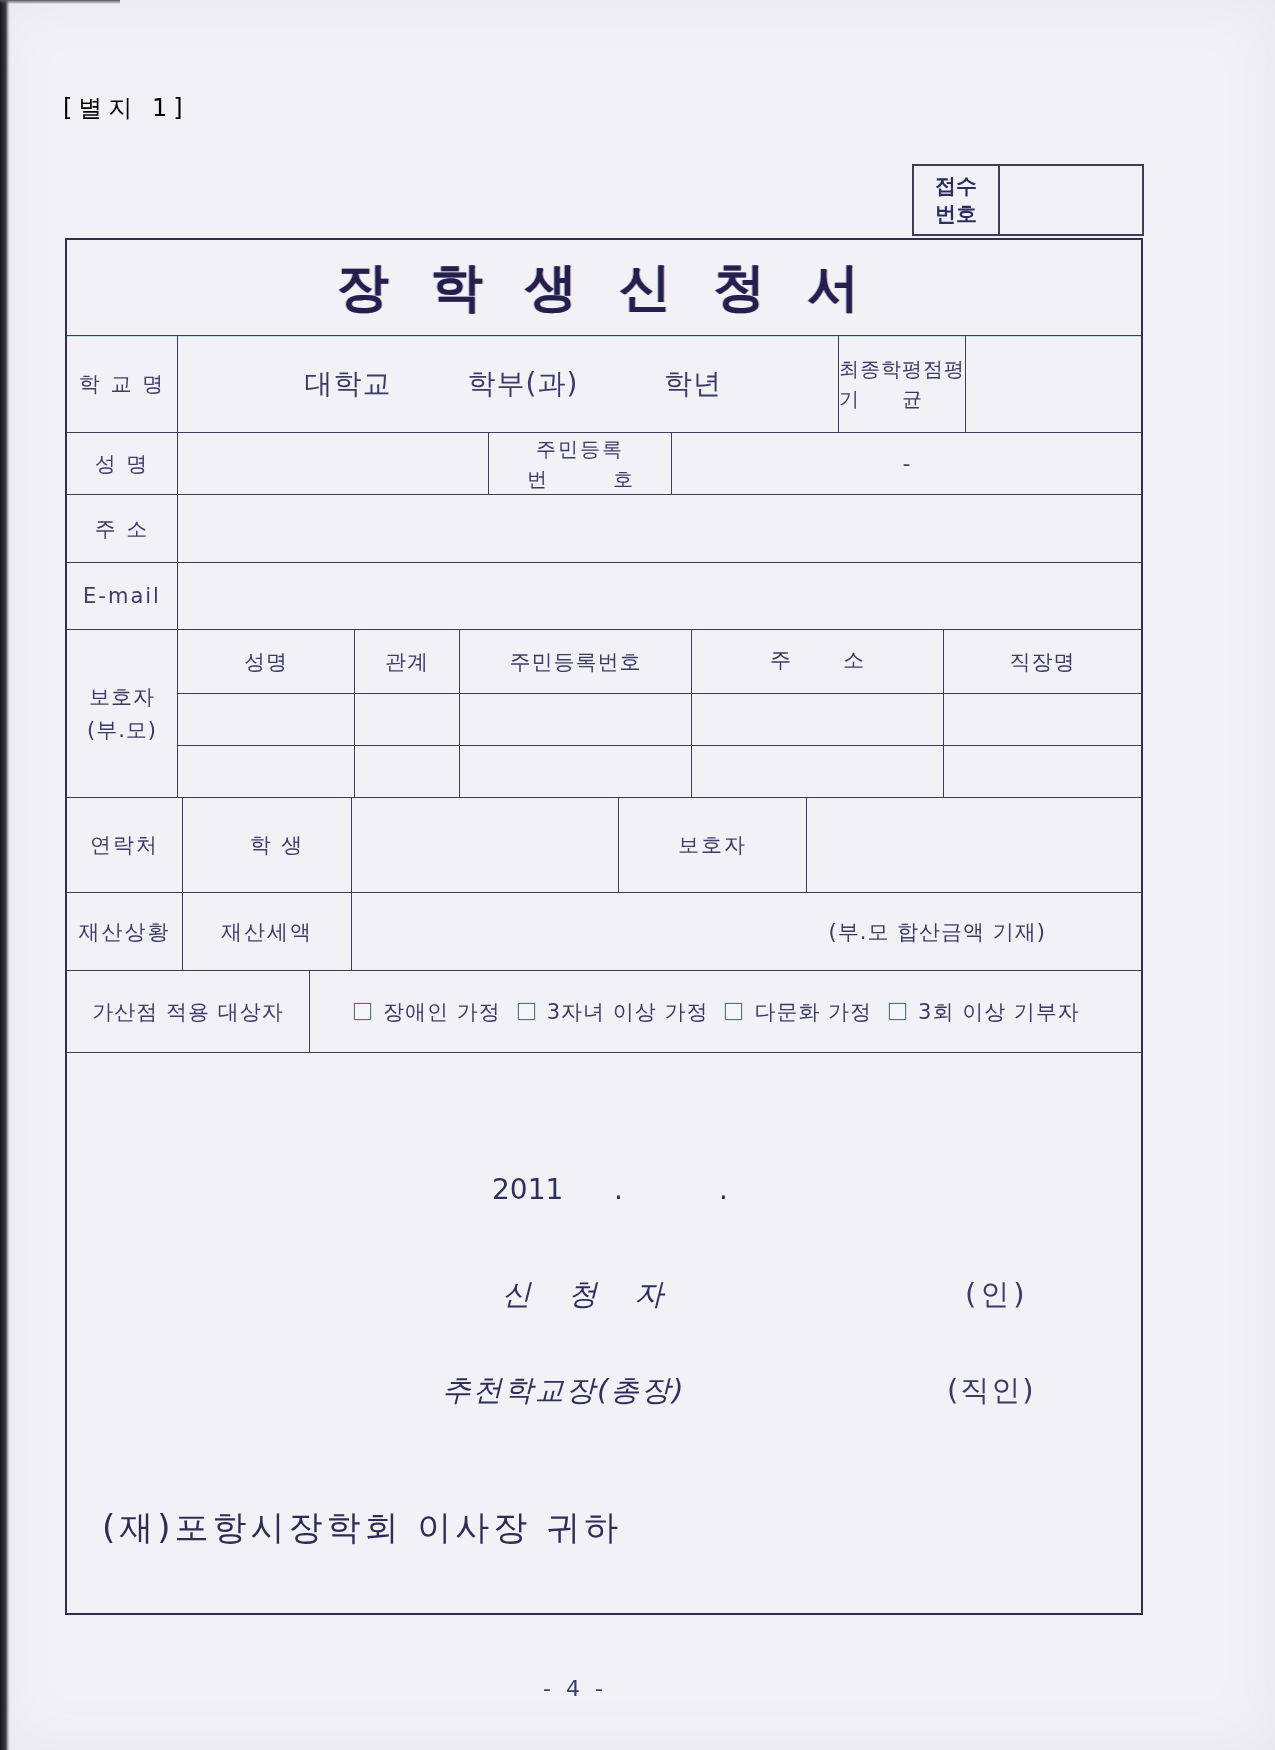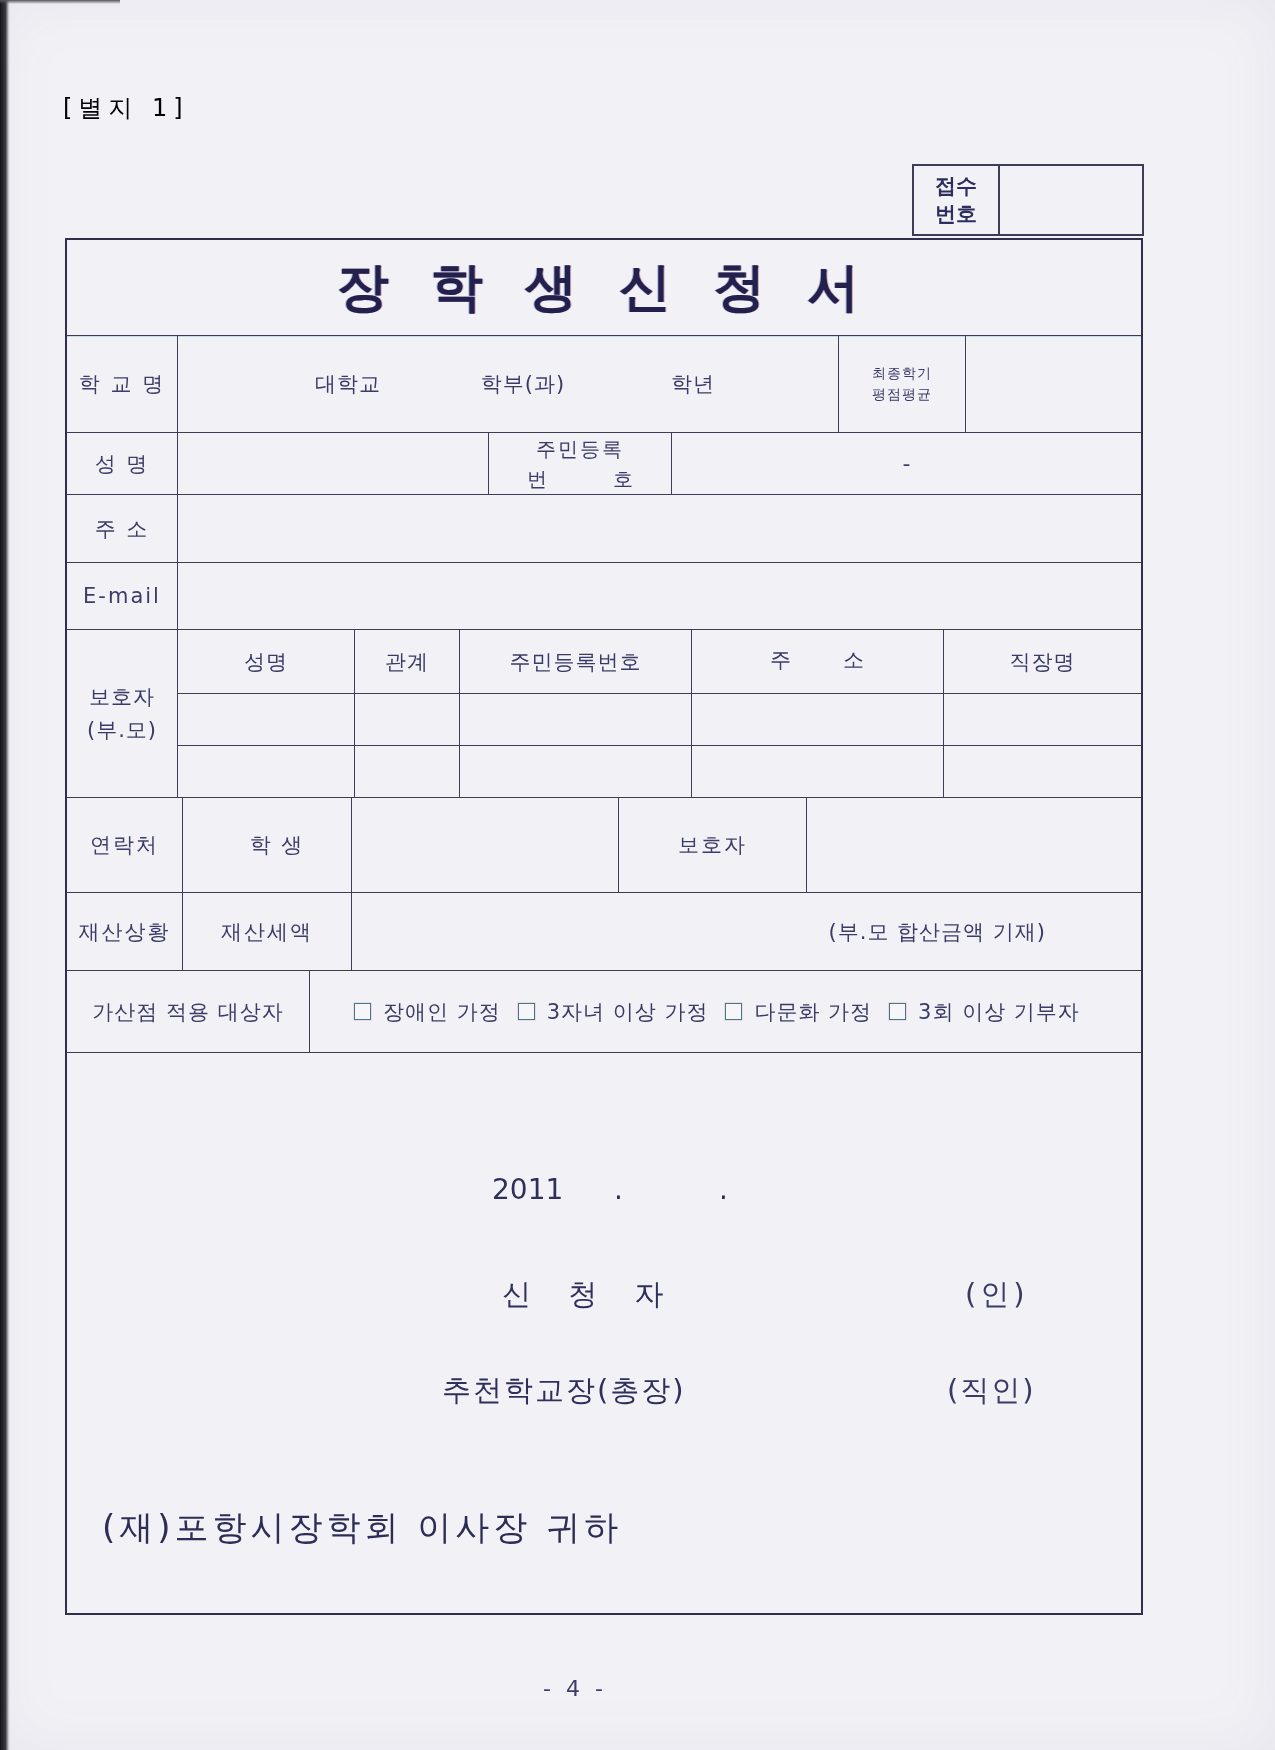--- a/index.html
+++ b/index.html
@@ -80,25 +80,25 @@
   .spread{
     display:block;text-align:justify;text-align-last:justify;
     padding:0 20px;
   }
   .vcenter{display:flex;flex-direction:column;justify-content:center;}
 
   
   .r-school{height:97px;}
   .c-school-label{width:110px;}
   .c-school-mid{width:661px;}
-  .c-school-mid span{position:absolute;top:50%;transform:translate(-50%,-50%);font-size:21px;letter-spacing:1px;}
+  .c-school-mid span{position:absolute;top:50%;transform:translate(-50%,-50%);font-size:28px;letter-spacing:1px;}
   .pos-univ{left:170px;}
   .pos-dept{left:345px;}
   .pos-year{left:515px;}
-  .c-gpa-label{width:127px;display:flex;flex-direction:column;align-items:center;justify-content:center;font-size:14px;line-height:1.5;letter-spacing:1px;}
+  .c-gpa-label{width:127px;display:flex;flex-direction:row;align-items:center;justify-content:center;font-size:20px;line-height:1.5;letter-spacing:1px;}
   .c-gpa-value{flex:1;}
 
   
   .r-name{height:62px;}
   .c-name-label{width:110px;}
   .c-name-value{width:311px;}
   .c-rrn-label{width:183px;display:flex;flex-direction:column;justify-content:center;font-size:20px;line-height:1.5;}
   .c-rrn-label .l1{text-align:center;letter-spacing:2px;}
   .c-rrn-label .l2{text-align:justify;text-align-last:justify;padding:0 38px;}
   .c-rrn-value{flex:1;display:flex;align-items:center;justify-content:center;font-size:22px;}
@@ -152,21 +152,21 @@
     border:1.8px solid var(--cb);
     background:rgba(255,255,255,0.35);
     box-shadow:0 0 0 0.5px rgba(200,60,90,0.25);
   }
 
   
   .r-bottom{flex:1;position:relative;padding-left:10px;}
   .sig-date{position:absolute;top:120px;left:425px;font-size:28px;color:#2f2f5c;}
   .sig-date .dot1{position:absolute;left:122px;top:0;}
   .sig-date .dot2{position:absolute;left:227px;top:0;}
-  .sig-line{position:absolute;font-size:29px;color:#2f2f5c;white-space:nowrap;}
+  .sig-line{position:absolute;font-size:29px;color:#2f2f5c;white-space:nowrap;font-style:italic;}
   .sig-applicant{top:222px;left:435px;letter-spacing:14px;}
   .seal-in{position:absolute;top:222px;left:898px;font-size:29px;letter-spacing:4px;}
   .sig-recommender{top:318px;left:375px;letter-spacing:2px;}
   .seal-jikin{position:absolute;top:318px;left:880px;font-size:29px;letter-spacing:2px;}
   .recipient{
     position:absolute;top:452px;left:35px;
     font-size:34px;letter-spacing:4px;color:#2c2c56;font-weight:500;white-space:nowrap;
   }
 
   .pageno{

